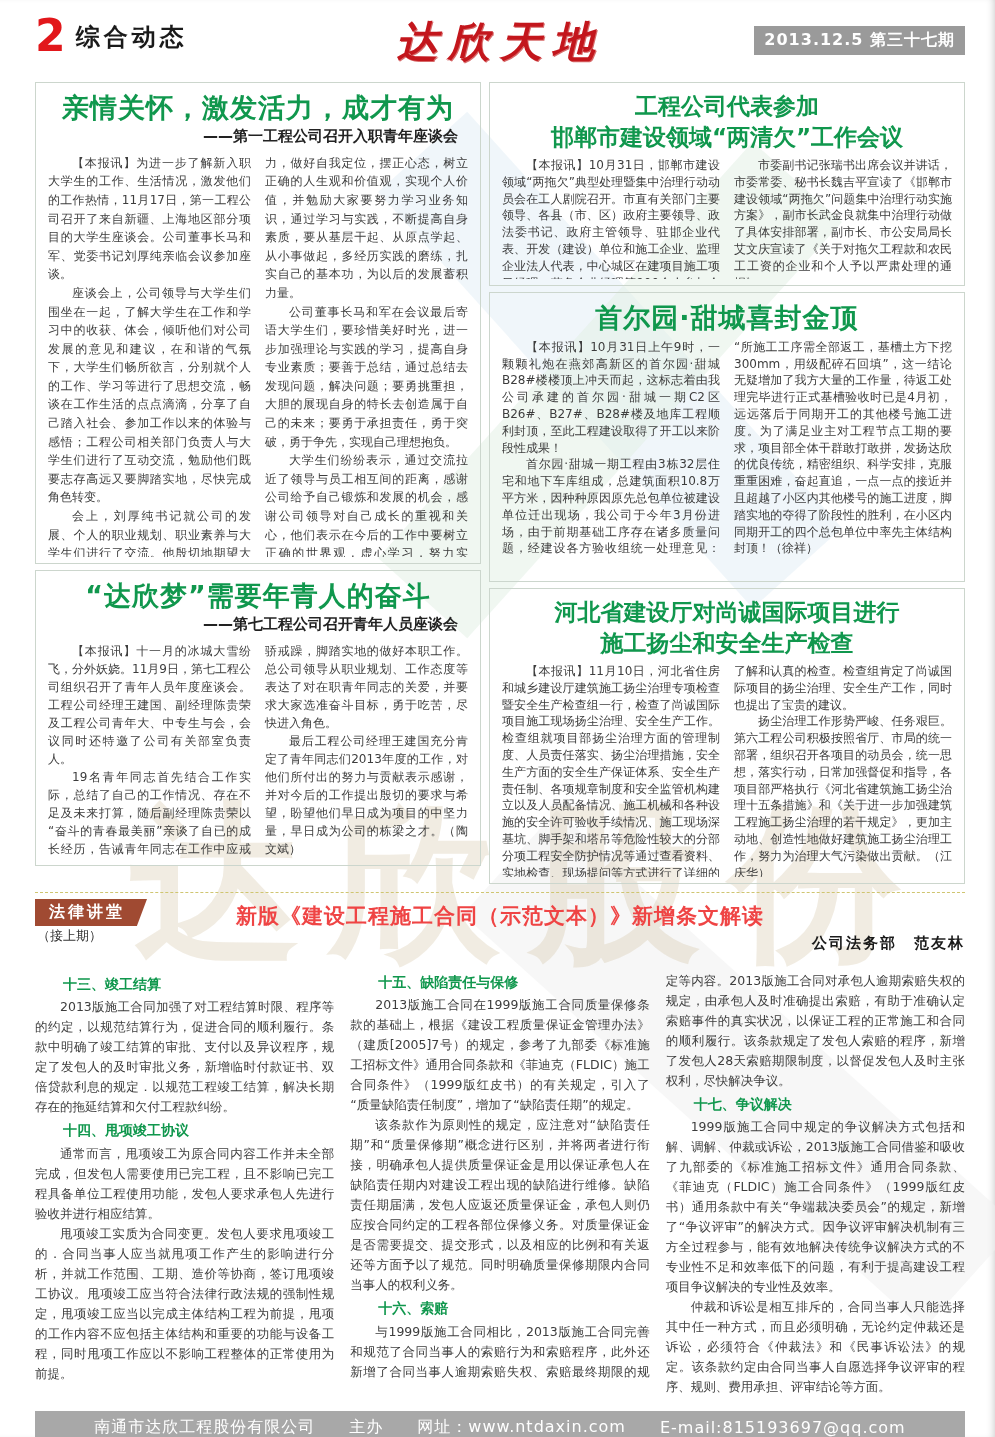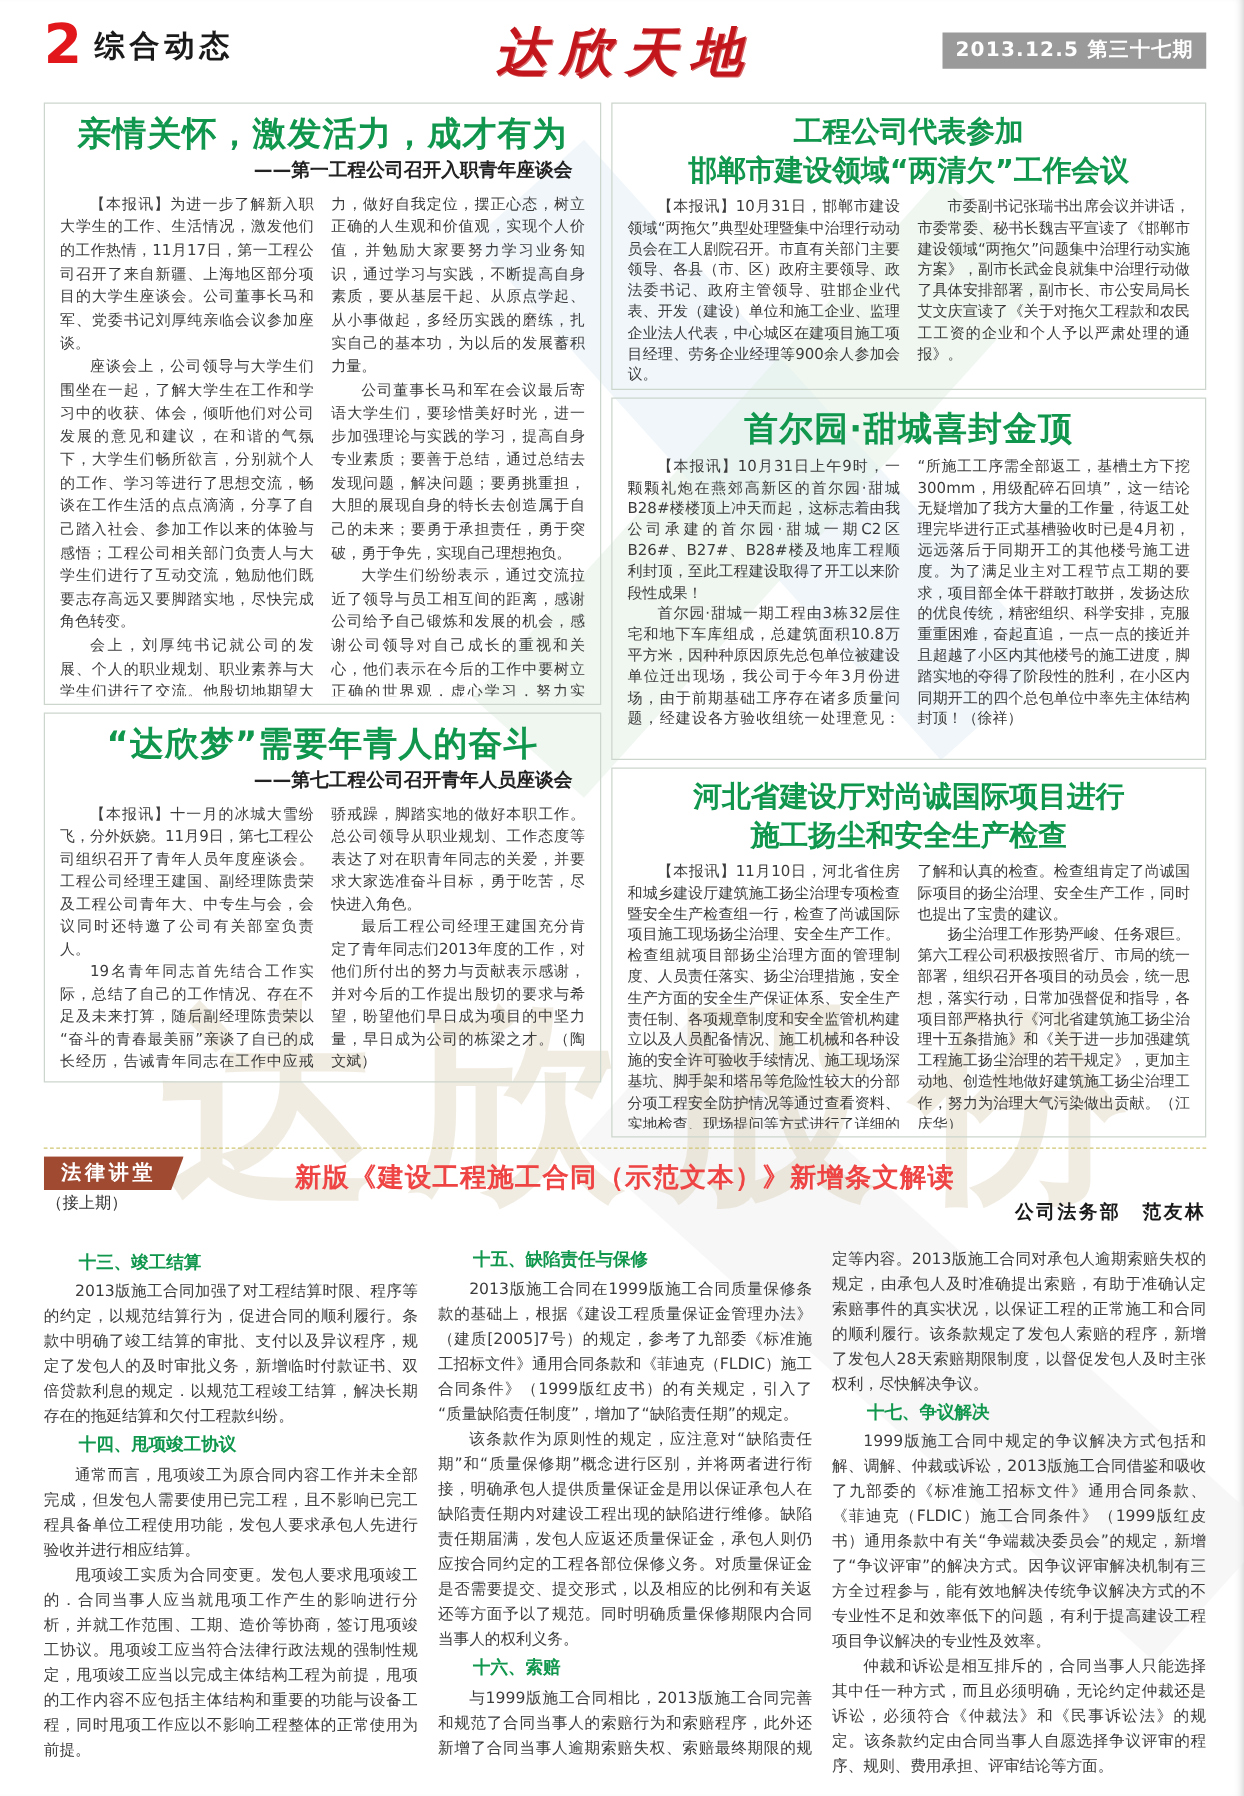--- a/index.html
+++ b/index.html
@@ -92,21 +92,21 @@
           <div class="a-body lh-m">
             <p>【本报讯】十一月的冰城大雪纷飞，分外妖娆。11月9日，第七工程公司组织召开了青年人员年度座谈会。工程公司经理王建国、副经理陈贵荣及工程公司青年大、中专生与会，会议同时还特邀了公司有关部室负责人。</p>
             <p>19名青年同志首先结合工作实际，总结了自己的工作情况、存在不足及未来打算，随后副经理陈贵荣以“奋斗的青春最美丽”亲谈了自已的成长经历，告诫青年同志在工作中应戒骄戒躁，脚踏实地的做好本职工作。总公司领导从职业规划、工作态度等表达了对在职青年同志的关爱，并要求大家选准奋斗目标，勇于吃苦，尽快进入角色。</p>
             <p>最后工程公司经理王建国充分肯定了青年同志们2013年度的工作，对他们所付出的努力与贡献表示感谢，并对今后的工作提出殷切的要求与希望，盼望他们早日成为项目的中坚力量，早日成为公司的栋梁之才。（陶文斌）</p>
           </div>
         </div>
       </div>
 
       <div class="col">
 
-        <div class="abox" style="height:230px">
+        <div class="abox" style="height:204px">
           <div class="a-title two">
             <div>工程公司代表参加</div>
             <div>邯郸市建设领域“两清欠”工作会议</div>
           </div>
           <div class="a-body lh-t">
             <p>【本报讯】10月31日，邯郸市建设领域“两拖欠”典型处理暨集中治理行动动员会在工人剧院召开。市直有关部门主要领导、各县（市、区）政府主要领导、政法委书记、政府主管领导、驻邯企业代表、开发（建设）单位和施工企业、监理企业法人代表，中心城区在建项目施工项目经理、劳务企业经理等900余人参加会议。</p>
             <p>市委副书记张瑞书出席会议并讲话，市委常委、秘书长魏吉平宣读了《邯郸市建设领域“两拖欠”问题集中治理行动实施方案》，副市长武金良就集中治理行动做了具体安排部署，副市长、市公安局局长艾文庆宣读了《关于对拖欠工程款和农民工工资的企业和个人予以严肃处理的通报》。</p>
           </div>
         </div>
 

